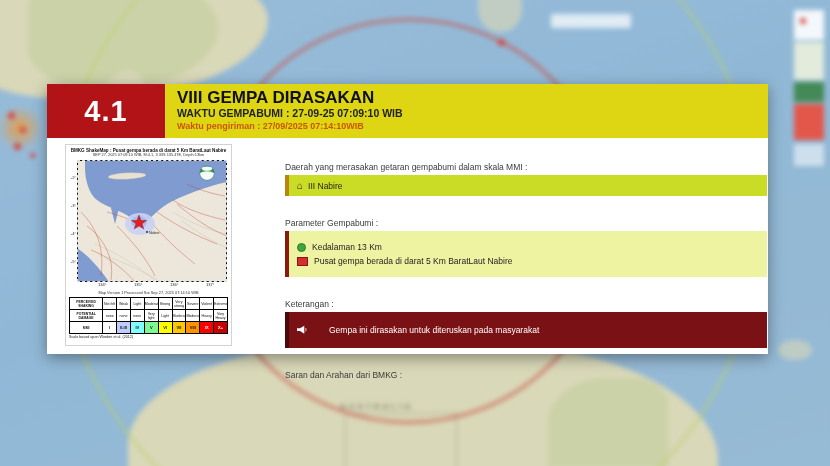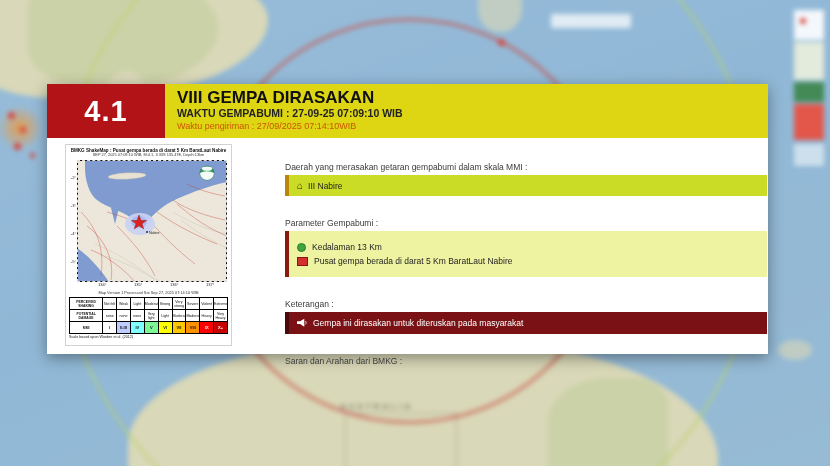--- a/index.html
+++ b/index.html
@@ -20,21 +20,21 @@
   .australia-label{position:absolute;color:#70705c;font-size:8px;font-weight:bold;letter-spacing:3px;}
   .haze{position:absolute;inset:0;background:rgba(255,255,255,.10);}
 
   
   .card{position:absolute;left:47px;top:84px;width:721px;height:270px;background:#ffffff;box-shadow:0 4px 14px rgba(0,0,0,.38);}
   .card-header{display:flex;height:54px;}
   .mag-box{width:118px;background:#b21317;color:#fff;display:flex;align-items:center;justify-content:center;font-size:29px;font-weight:bold;letter-spacing:1px;}
   .head-mid{flex:1;background:#ded613;padding:5px 10px 0 12px;box-sizing:border-box;}
   .head-title{font-size:17px;font-weight:bold;color:#101010;line-height:18px;}
   .head-sub{font-size:10.5px;font-weight:bold;color:#222;line-height:12px;}
-  .head-sent{font-size:9px;font-weight:normal;color:#cc5500;margin-top:2px;}
+  .head-sent{font-size:9px;font-weight:bold;color:#cc5500;margin-top:2px;}
   .logo-wrap{width:58px;background:#ded613;display:flex;flex-direction:column;align-items:center;justify-content:center;padding-right:4px;}
   .logo-text{font-size:9px;font-weight:bold;color:#16317d;line-height:9px;margin-top:1px;}
 
   .card-body{position:relative;height:216px;}
 
   
   .sm-panel{position:absolute;left:18px;top:6px;width:167px;height:202px;border:1px solid #d2d2d2;background:#fff;box-sizing:border-box;padding:3px 3px 2px 3px;}
   .sm-t1{font-size:4.6px;font-weight:bold;color:#111;text-align:center;line-height:5.4px;}
   .sm-t2{font-size:3.9px;color:#333;text-align:center;line-height:4.6px;}
   .sm-maprow{position:relative;margin:2px 1px 0 8px;width:150px;height:122px;}
@@ -51,21 +51,21 @@
   .mmi-table .cc{font-weight:bold;font-size:4px;}
   .sm-note{font-size:3.7px;color:#222;margin-top:1px;}
 
   
   .content{position:absolute;left:238px;top:2px;width:482px;}
   .sec-label{font-size:8.5px;color:#3a3a3a;margin:22px 0 3px 0;}
   .box{box-sizing:border-box;width:100%;display:flex;align-items:center;padding:0 8px;font-size:8.5px;}
   .mmi-box{background:#cbdc27;border-left:4px solid #b8860b;height:21px;color:#1d1d1d;}
   .param-box{display:block;background:#eef3a2;border-left:4px solid #8b1a0e;padding:7px 8px;color:#1d1d1d;}
   .param-line{display:flex;align-items:center;margin:4px 0;}
-  .dark-box{background:#7a1215;border-left:4px solid #4a0a0c;height:22px;color:#fff;}
+  .dark-box{background:#7a1215;border-left:4px solid #4a0a0c;height:36px;color:#fff;gap:16px;}
   .orange-box{background:#f5a01c;border-left:4px solid #b36b00;height:22px;color:#fff;}
   .home-icon{font-size:10px;color:#222;margin-right:5px;line-height:10px;}
   .dot{width:7px;height:7px;border-radius:50%;margin-right:6px;flex:0 0 auto;}
   .dot.orange{background:#f0a010;border:1px solid #c87f06;}
   .dot.green{background:#3fa63f;border:1px solid #2c7d2c;}
   .epi-icon{width:9px;height:7px;margin-right:6px;flex:0 0 auto;background:
     linear-gradient(90deg,#d32f2f 30%,#fff 30%,#fff 36%,#d32f2f 36%,#d32f2f 62%,#fff 62%,#fff 68%,#d32f2f 68%);
     border:1px solid #8e1414;}
   .mega{margin-right:6px;flex:0 0 auto;}
 </style>

